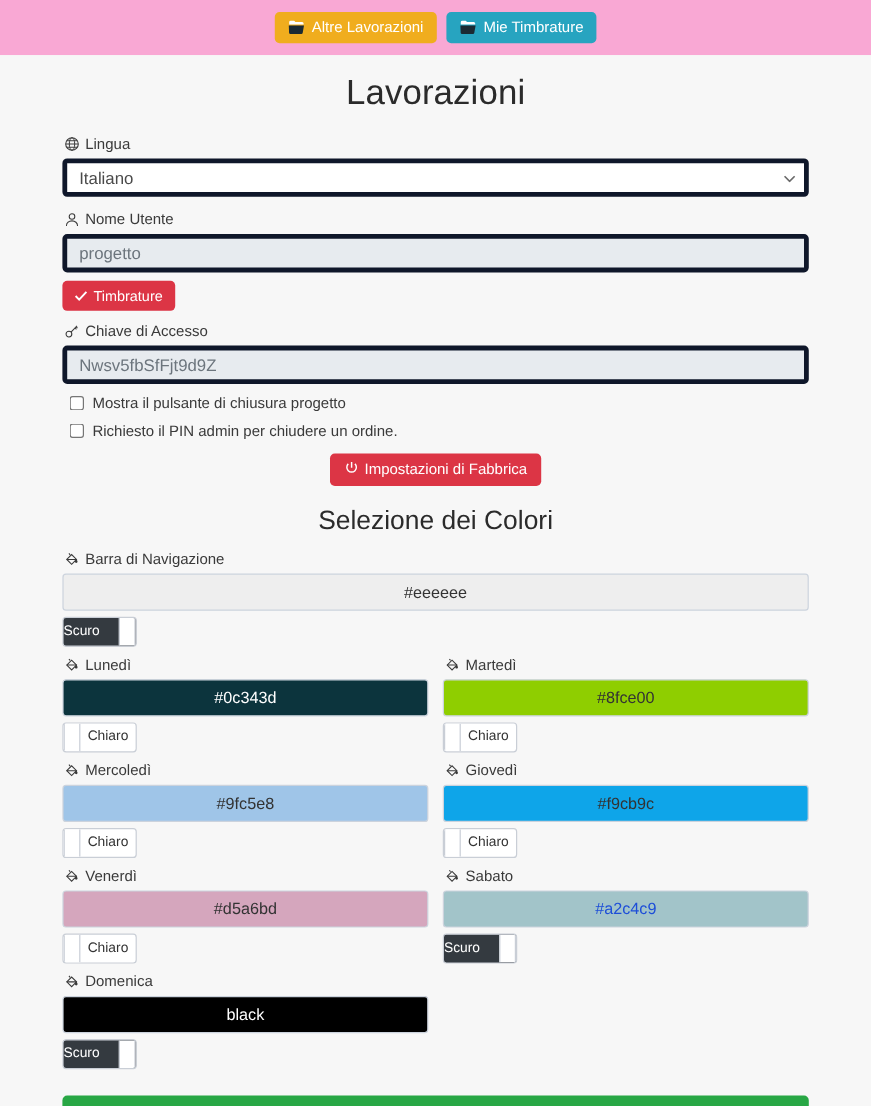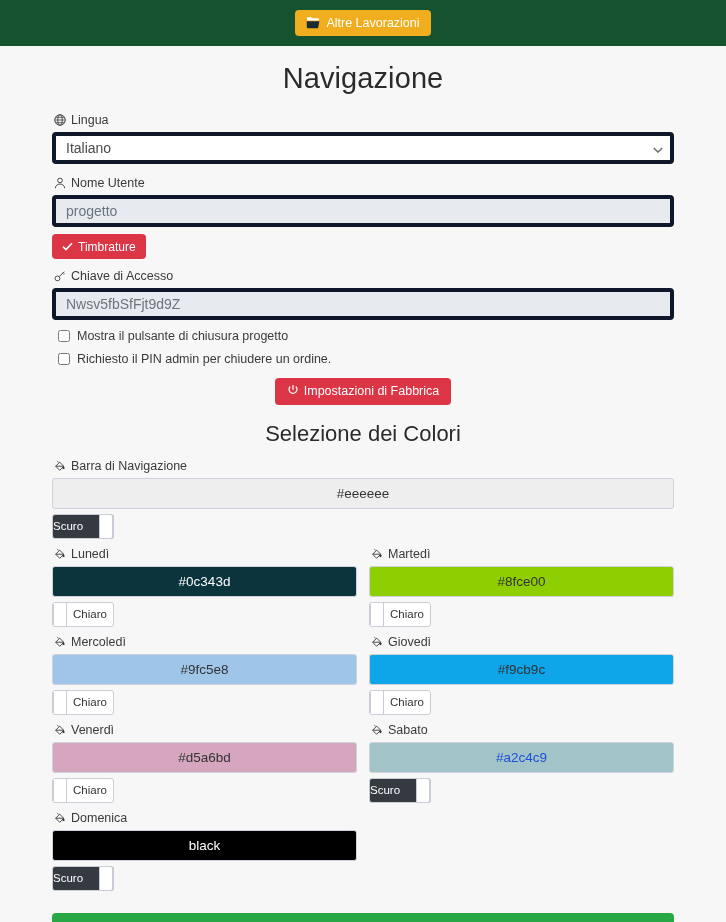--- a/index.html
+++ b/index.html
@@ -9,21 +9,21 @@
     background: #f7f7f7;
     font-family: "Liberation Sans", sans-serif;
     color: #333333;
     overflow: hidden;
   }
 
   
   .navbar {
     width: 726px;
     height: 46px;
-    background: #14532d;
+    background: #f9a8d4;
     display: flex;
     align-items: center;
     justify-content: center;
     gap: 8px;
   }
   .nav-btn {
     border: none;
     border-radius: 4px;
     height: 26px;
     padding: 0 11px;
@@ -217,26 +217,35 @@
 <div class="navbar">
   <button class="nav-btn amber" style="background: rgb(240, 173, 30);">
     <span>
       <svg width="14" height="12" viewBox="0 0 16 14">
           <path fill="#ffffff" d="M1 1.5A1.5 1.5 0 0 1 2.5 0h3.2l1.3 1.6h6.5A1.5 1.5 0 0 1 15 3.1V4H1z"></path>
           <path fill="#1b2a33" d="M0.6 5h14.8l-1.3 7.2a1.3 1.3 0 0 1-1.3 1H2.2a1.3 1.3 0 0 1-1.3-1z"></path>
         </svg>
     </span>
     <span>Altre Lavorazioni</span>
   </button>
+  <button class="nav-btn teal" style="background: rgb(39, 164, 192);">
+    <span>
+      <svg width="14" height="12" viewBox="0 0 16 14">
+          <path fill="#ffffff" d="M1 1.5A1.5 1.5 0 0 1 2.5 0h3.2l1.3 1.6h6.5A1.5 1.5 0 0 1 15 3.1V4H1z"></path>
+          <path fill="#1b2a33" d="M0.6 5h14.8l-1.3 7.2a1.3 1.3 0 0 1-1.3 1H2.2a1.3 1.3 0 0 1-1.3-1z"></path>
+        </svg>
+    </span>
+    <span>Mie Timbrature</span>
+  </button>
 </div>
 
 <div class="page">
   <div class="container">
 
-    <h1 class="page-title">Navigazione</h1>
+    <h1 class="page-title">Lavorazioni</h1>
 
     <div class="mb12">
       <div class="field-label">
         <span>
           <svg width="12" height="12" viewBox="0 0 16 16">
               <circle cx="8" cy="8" r="7" fill="none" stroke="#3a3a3a" stroke-width="1.2"></circle>
               <ellipse cx="8" cy="8" rx="3" ry="7" fill="none" stroke="#3a3a3a" stroke-width="1.1"></ellipse>
               <path d="M1.2 8h13.6M2.4 4.4h11.2M2.4 11.6h11.2" stroke="#3a3a3a" stroke-width="1.1" fill="none"></path>
             </svg>
         </span>

